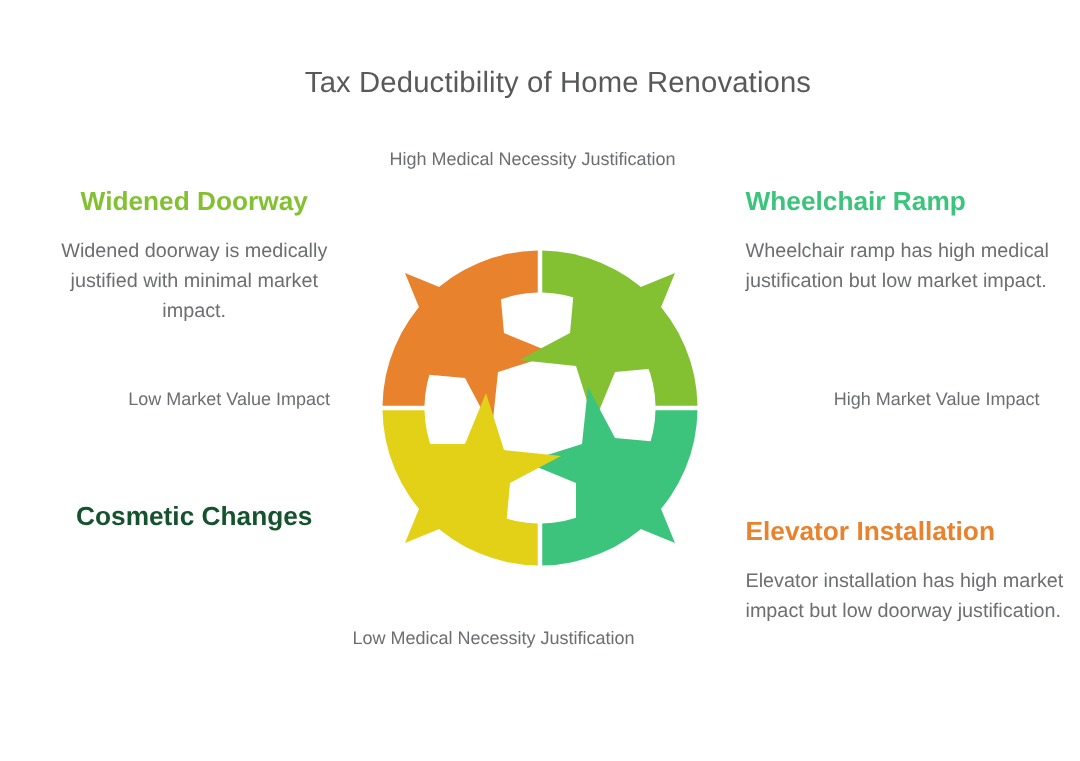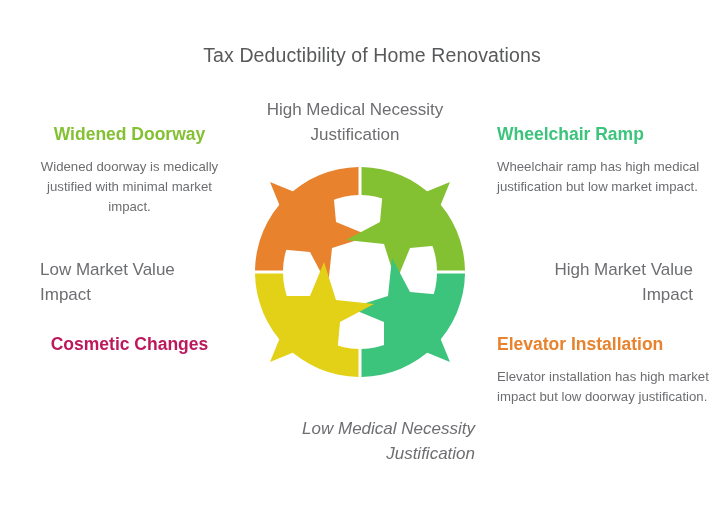--- a/index.html
+++ b/index.html
@@ -38,42 +38,41 @@
     left: 240px;
     top: 152px;
     width: 240px;
     height: 240px;
   }
   .ring-wrap svg { display: block; }
 
   
   .axis-label {
     position: absolute;
-    font-size: 17px;
+    font-size: 12px;
     color: #6d6e71;
     line-height: 1.45;
   }
   .axis-top {
     top: 98px;
     left: 235px;
     width: 240px;
     text-align: center;
   }
   .axis-bottom {
     top: 417px;
     left: 235px;
     width: 240px;
-    text-align: right;
-    font-style: italic;
+    text-align: left;
   }
   .axis-left {
     top: 258px;
-    left: 40px;
+    left: 55px;
     width: 165px;
-    text-align: left;
+    text-align: right;
   }
   .axis-right {
     top: 258px;
     left: 518px;
     width: 175px;
     text-align: right;
   }
 
   
   .block {
@@ -89,21 +88,21 @@
     margin-top: 11px;
     font-size: 13.2px;
     color: #6d6e71;
     line-height: 1.52;
   }
   .b-tl { left: 22px;  top: 124px; text-align: center; }
   .b-tl .block-body { padding: 0 6px; }
   .b-tr { left: 497px; top: 124px; text-align: left; }
   .b-bl { left: 22px;  top: 334px; text-align: center; }
   .b-bl .block-body { text-align: right; padding-right: 0; }
-  .b-br { left: 497px; top: 334px; text-align: left; }
+  .b-br { left: 497px; top: 344px; text-align: left; }
 </style>
 </head>
 <body>
 
 <div class="canvas">
 
   <div class="title">Tax Deductibility of Home Renovations</div>
 
   <div class="ring-wrap">
     <svg width="240" height="240" viewBox="0 0 240 240" aria-hidden="true">
@@ -204,21 +203,21 @@
     <div class="block-heading" style="color:#84C132">Widened Doorway</div>
     <div class="block-body">Widened doorway is medically justified with minimal market impact.</div>
   </div>
 
   <div class="block b-tr">
     <div class="block-heading" style="color:#3CC47C">Wheelchair Ramp</div>
     <div class="block-body">Wheelchair ramp has high medical justification but low market impact.</div>
   </div>
 
   <div class="block b-bl">
-    <div class="block-heading" style="color:#be185d">Cosmetic Changes</div>
+    <div class="block-heading" style="color:#14532d">Cosmetic Changes</div>
   </div>
 
   <div class="block b-br">
     <div class="block-heading" style="color:#E8822C">Elevator Installation</div>
     <div class="block-body">Elevator installation has high market impact but low doorway justification.</div>
   </div>
 
 </div>
 
 </body></html>

